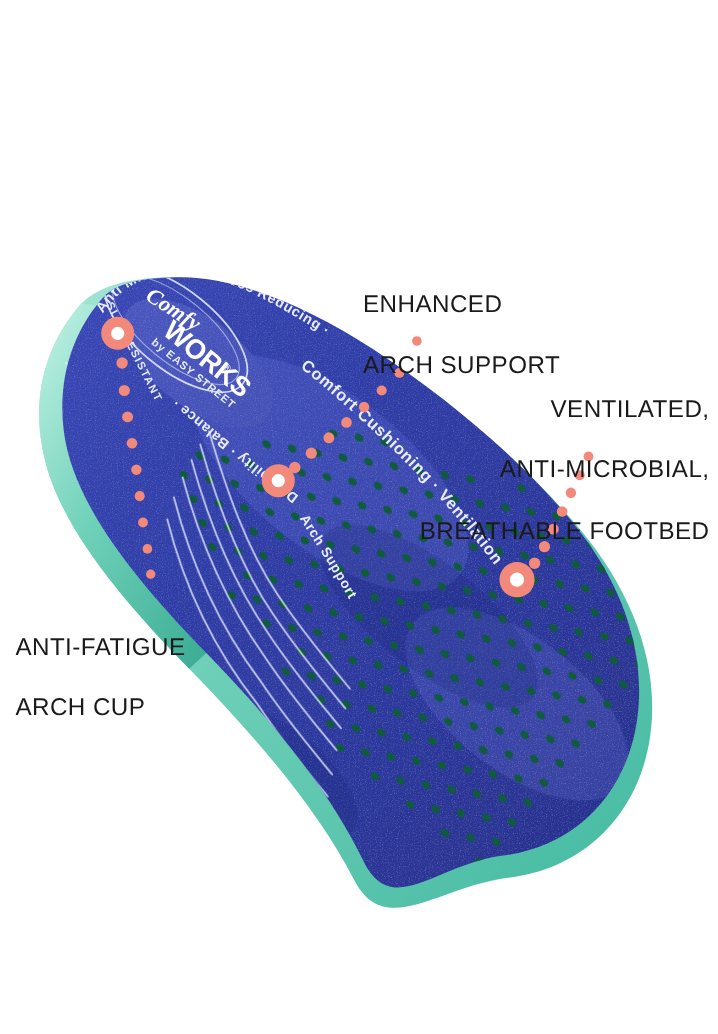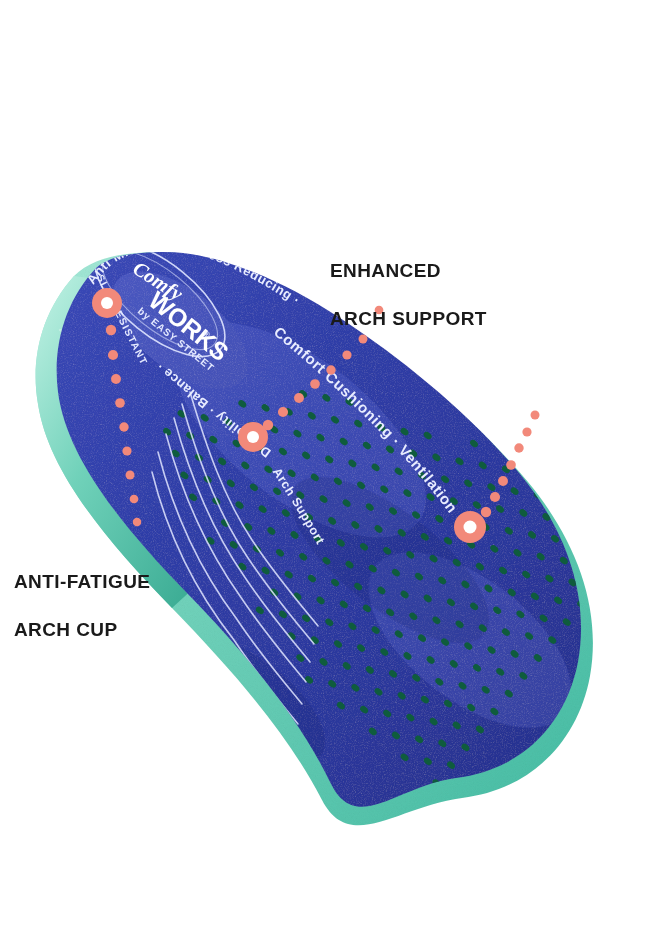--- a/index.html
+++ b/index.html
@@ -20,24 +20,24 @@
     position: absolute;
     inset: 0;
     background: #ffffff;
   }
 
   
   .callout {
     position: absolute;
     color: #1a1a1a;
     font-family: "Liberation Sans", sans-serif;
-    font-size: 19px;
+    font-size: 22px;
     line-height: 1.26;
     letter-spacing: 0.4px;
-    font-weight: 700;
+    font-weight: 400;
     white-space: pre-line;
   }
   .callout .line { display: block; }
 
   #callout-arch {
     left: 330px;
     top: 235px;
     text-align: left;
   }
   #callout-vent {
@@ -524,19 +524,24 @@
           <circle cx="107" cy="303" r="6" fill="#ffffff"></circle>
         </g>
       </g>
   </svg>
 
   <div class="callout" id="callout-arch">
     <span class="line">ENHANCED</span>
     <span class="line">ARCH SUPPORT</span>
   </div>
 
+  <div class="callout" id="callout-vent">
+    <span class="line">VENTILATED,</span>
+    <span class="line">ANTI-MICROBIAL,</span>
+    <span class="line">BREATHABLE FOOTBED</span>
+  </div>
 
   <div class="callout" id="callout-heel">
     <span class="line">ANTI-FATIGUE</span>
     <span class="line">ARCH CUP</span>
   </div>
 
 </div>
 
 </body></html>

